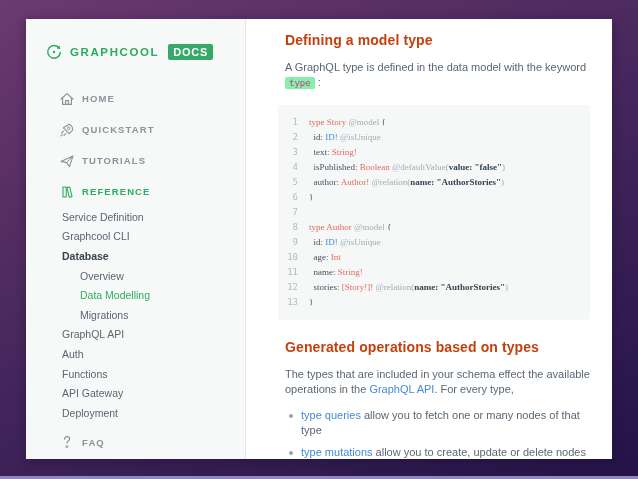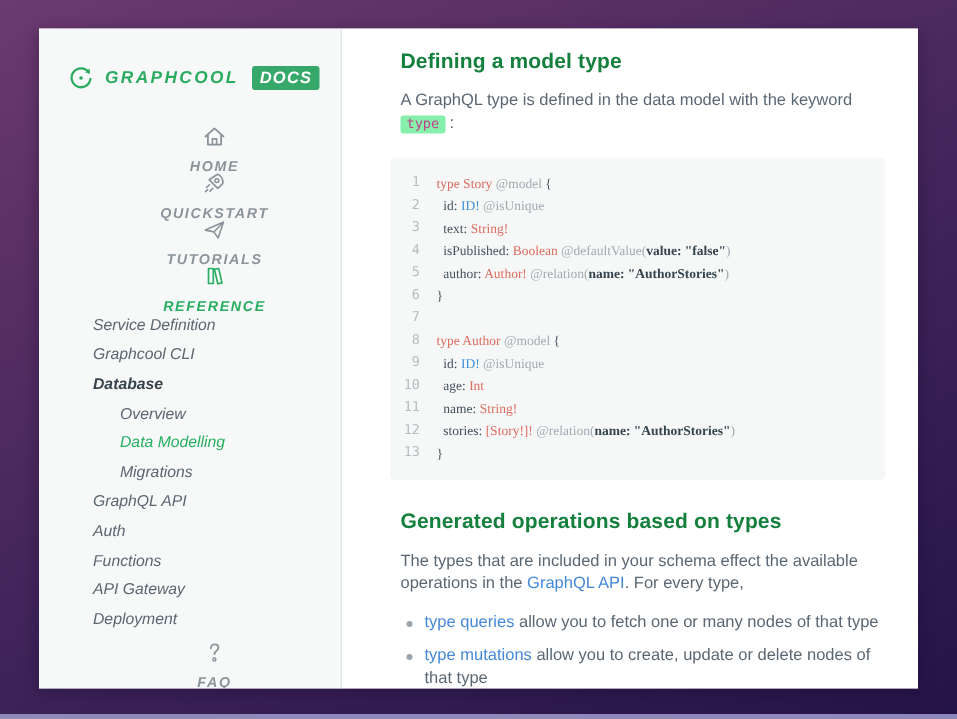--- a/index.html
+++ b/index.html
@@ -12,55 +12,54 @@
   .bottom-edge { position:absolute; left:0; bottom:0; width:638px; height:3px; background:#8f88bd; }
 
   .card {
     position:absolute; left:26px; top:19px; width:586px; height:440px;
     background:#ffffff; display:flex; overflow:hidden;
     box-shadow:0 2px 10px rgba(20,10,40,.35);
   }
 
   
   .sidebar {
-    width:202px; height:100%; background:#f7f8f8; border-right:1px solid #e4e7e8;
-    flex:none; overflow:hidden;font-style:italic;
+    width:220px; height:100%; background:#f7f8f8; border-right:1px solid #e4e7e8;
+    flex:none; overflow:hidden;
   }
   .logo-row { margin:24px 0 0 19px; height:18px; display:flex; align-items:center; gap:7px; }
   .logo-mark { width:18px; height:18px; flex:none; }
   .logo-text { color:#2bab5f; font-size:11.5px; font-weight:bold; letter-spacing:1.6px; }
   .docs-badge {
     background:#36a869; color:#ffffff; font-size:11px; font-weight:bold;
     letter-spacing:.8px; padding:2px 5px 1.5px; border-radius:2px; margin-left:2px;
   }
   .side-nav { margin-top:22px; }
   .nav-item {
     height:31px; display:flex; align-items:center; padding-left:33px; gap:7px;
     cursor:pointer;
-    flex-direction:column;
   }
   .nav-item .nav-ic { width:16px; height:16px; flex:none; }
   .nav-item .nav-label {
     font-size:9.5px; letter-spacing:1.1px; color:#8b949b; font-weight:bold;
   }
   .nav-item.active .nav-label { color:#27ae60; }
   .sub-list { }
   .sub-item {
     height:19.6px; display:flex; align-items:center; padding-left:36px;
     font-size:10.5px; color:#5b6670; cursor:pointer;
   }
   .sub-item.level2 { padding-left:54px; }
   .sub-item.current-section { color:#39434d; font-weight:bold; font-size:10.5px; }
   .sub-item.active { color:#27ae60; }
   .faq-row { margin-top:4px; }
 
   
   .content { flex:1; padding:13px 22px 0 39px; overflow:hidden; background:#fff; }
   h1.sec-heading {
-    font-size:14px; font-weight:bold; color:#15803d; margin-bottom:12px; letter-spacing:.1px;
+    font-size:14px; font-weight:bold; color:#c2410c; margin-bottom:12px; letter-spacing:.1px;
   }
   .intro-para { font-size:11px; color:#5a6773; line-height:15px; }
   .inline-code {
     font-family:"DejaVu Sans Mono", monospace; font-size:9px; color:#bf3f88;
     background:#86efac; padding:1px 4px; border-radius:2px;
   }
   .code-block {
     margin:14px 0 0 -7px; background:#f6f7f7; border-radius:3px; padding:10px 0;
   }
   .code-line { display:flex; height:15px; line-height:15px; }

